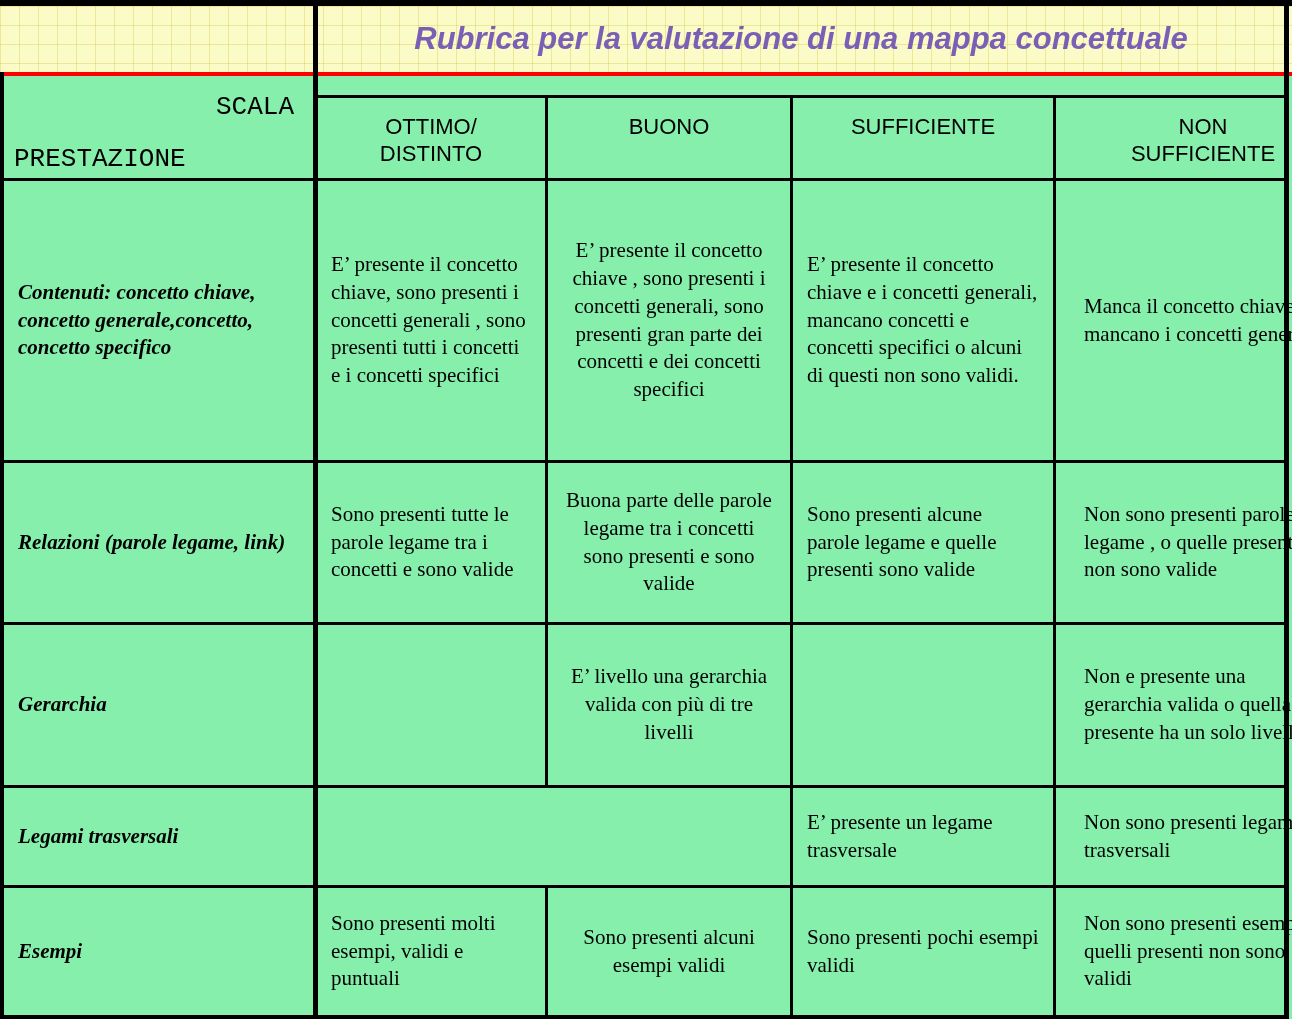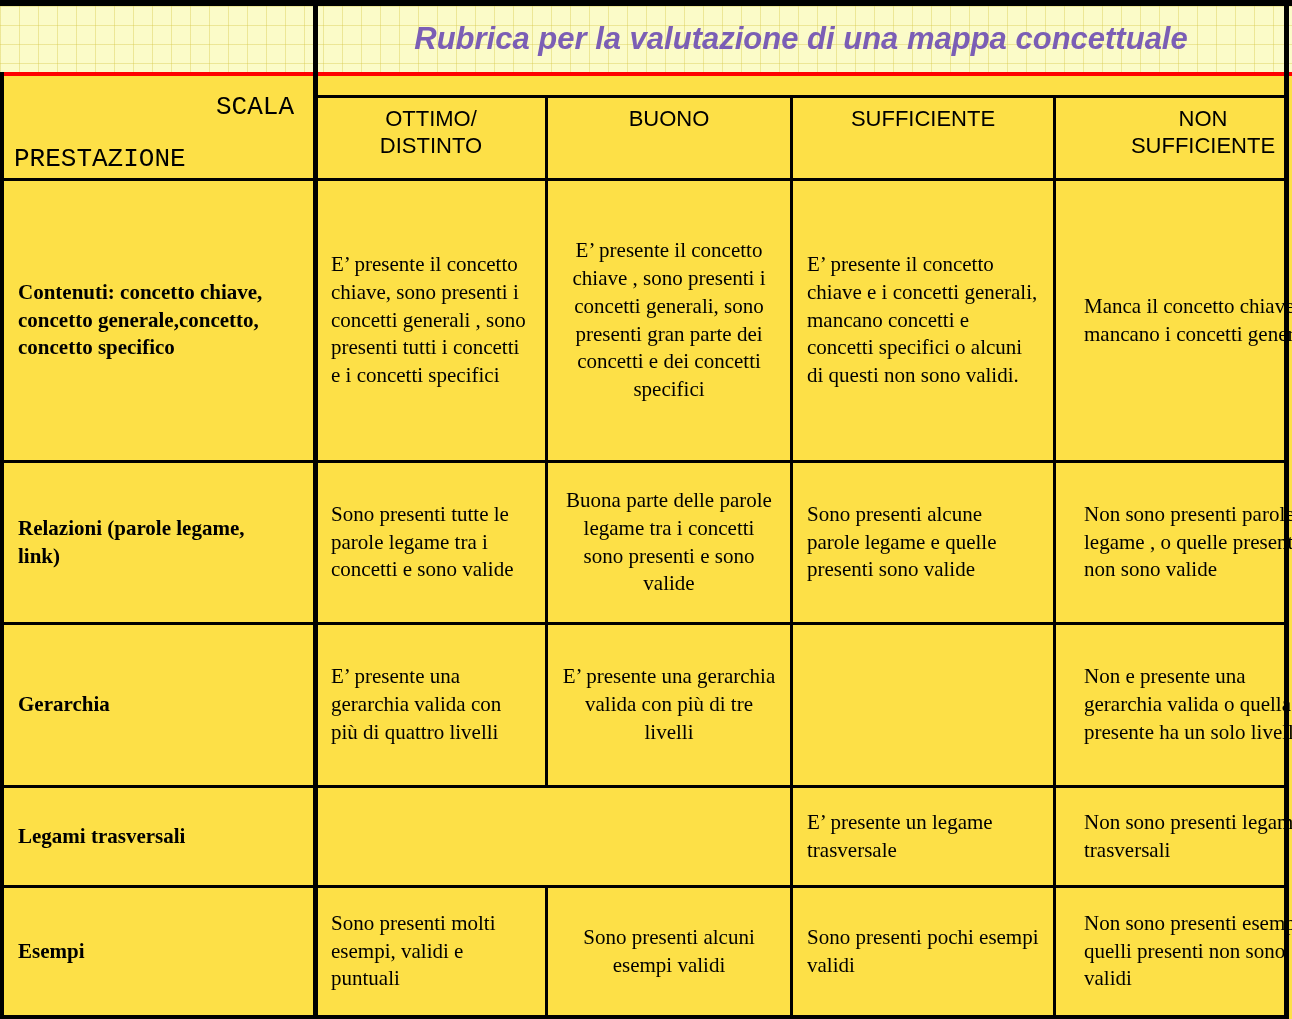--- a/index.html
+++ b/index.html
@@ -1,40 +1,40 @@
 <!DOCTYPE html>
 <html style="--title-color: #7B5EB5; --band-bg: #FBFBC8; --red: #FF0000;"><head>
 <meta charset="utf-8">
 <style>
   html,body{margin:0;padding:0;background:#ffffff;}
-  .page{position:relative;width:1292px;height:1019px;background:#fde047;overflow:hidden;
+  .page{position:relative;width:1292px;height:1019px;background:#86efac;overflow:hidden;
         font-family:"Liberation Serif",serif;color:#000;}
   
   .band{position:absolute;left:0;top:0;width:1292px;height:76px;box-sizing:border-box;
         border-top:6px solid #000;
         background:
           repeating-linear-gradient(to right, rgba(213,198,70,0.38) 0 1px, transparent 1px 19px),
           repeating-linear-gradient(to bottom, rgba(213,198,70,0.38) 0 1px, transparent 1px 19px)
           var(--band-bg,#FBFBC8);}
   .title{position:absolute;left:318px;top:8px;width:966px;height:62px;
          display:flex;align-items:center;justify-content:center;
          font-family:"Liberation Sans",sans-serif;font-weight:bold;font-style:italic;
          font-size:31px;color:var(--title-color,#7B5EB5);white-space:nowrap;}
   .redline{position:absolute;left:0;top:72px;width:1292px;height:4px;background:var(--red,#FF0000);}
   .vline,.hline{position:absolute;background:#000;}
   
   .cell{position:absolute;display:flex;align-items:center;box-sizing:border-box;
         padding:6px 14px;font-size:21px;line-height:1.33;}
   .crit{font-weight:bold;}
-  .hdr{position:absolute;box-sizing:border-box;padding-top:7px;
+  .hdr{position:absolute;box-sizing:border-box;padding-top:15px;
        display:flex;align-items:flex-start;justify-content:center;text-align:center;
        font-family:"Liberation Sans",sans-serif;font-size:22px;line-height:27px;white-space:pre-line;}
   .corner{position:absolute;font-family:Liberation Mono, monospace;font-size:26px;}
   
-  .c1{left:4px;width:297px;}   .c2{left:317px;width:228px;}
+  .c1{left:4px;width:297px;font-style:italic;}   .c2{left:317px;width:228px;}
   .c3{left:548px;width:242px;text-align:center;} .c4{left:793px;width:260px;}
   .c5{left:1058px;width:266px;margin-left:12px;}.c23{left:317px;width:473px;}
   
   .r1{top:181px;height:279px;} .r2{top:463px;height:159px;}
   .r3{top:625px;height:160px;} .r4{top:788px;height:97px;}
   .r5{top:888px;height:127px;}
 </style>
 </head>
 <body>
 
@@ -76,22 +76,21 @@
   <div class="cell r1 c4">E’ presente il concetto chiave e i concetti generali, mancano concetti e concetti specifici o alcuni di questi non sono validi.</div>
   <div class="cell r1 c5">Manca il concetto chiave, o mancano i concetti generali</div>
 
   <div class="cell crit r2 c1">Relazioni (parole legame, link)</div>
   <div class="cell r2 c2">Sono presenti tutte le parole legame tra i concetti e sono valide</div>
   <div class="cell r2 c3">Buona parte delle parole legame tra i concetti sono presenti e sono valide</div>
   <div class="cell r2 c4">Sono presenti alcune parole legame e quelle presenti sono valide</div>
   <div class="cell r2 c5">Non sono presenti parole legame , o quelle presenti non sono valide</div>
 
   <div class="cell crit r3 c1">Gerarchia</div>
-  <div class="cell r3 c2">E’ presente una gerarchia valida con più di quattro livelli</div>
-  <div class="cell r3 c3">E’ presente una gerarchia valida con più di tre livelli</div>
+  <div class="cell r3 c3">E’ livello una gerarchia valida con più di tre livelli</div>
   <div class="cell r3 c5">Non e presente una gerarchia valida o quella presente ha un solo livello</div>
 
   <div class="cell crit r4 c1">Legami trasversali</div>
   <div class="cell r4 c4">E’ presente un legame trasversale</div>
   <div class="cell crit r5 c1">Esempi</div>
 
   <div class="cell r4 c5">Non sono presenti legami trasversali</div>
   <div class="cell r5 c2">Sono presenti molti esempi, validi e puntuali</div>
   <div class="cell r5 c4">Sono presenti pochi esempi validi</div>
   <div class="cell r5 c3">Sono presenti alcuni esempi validi</div>

